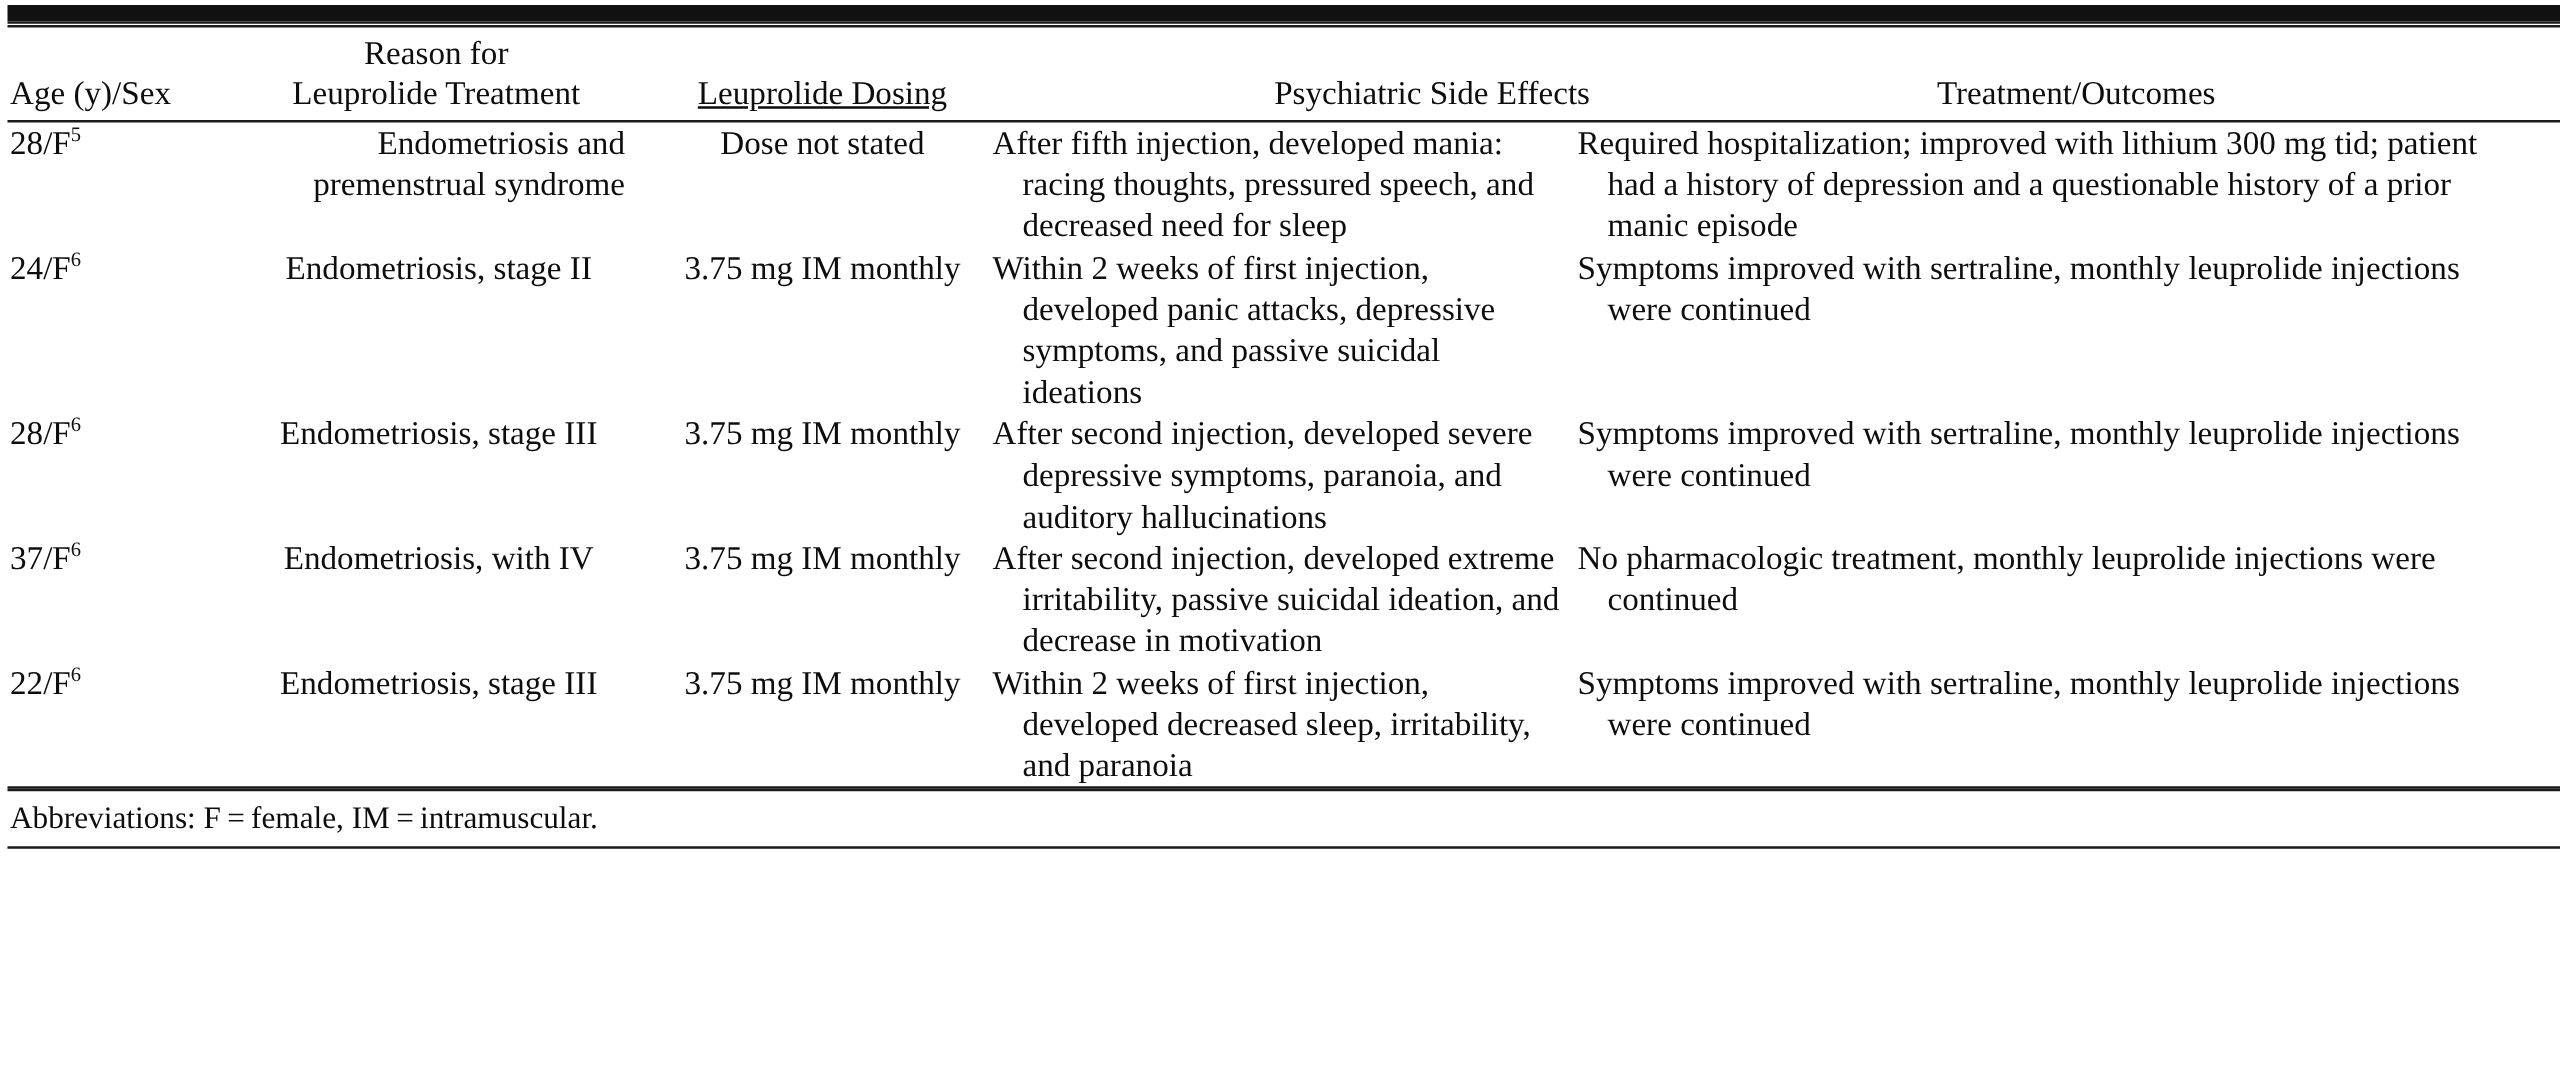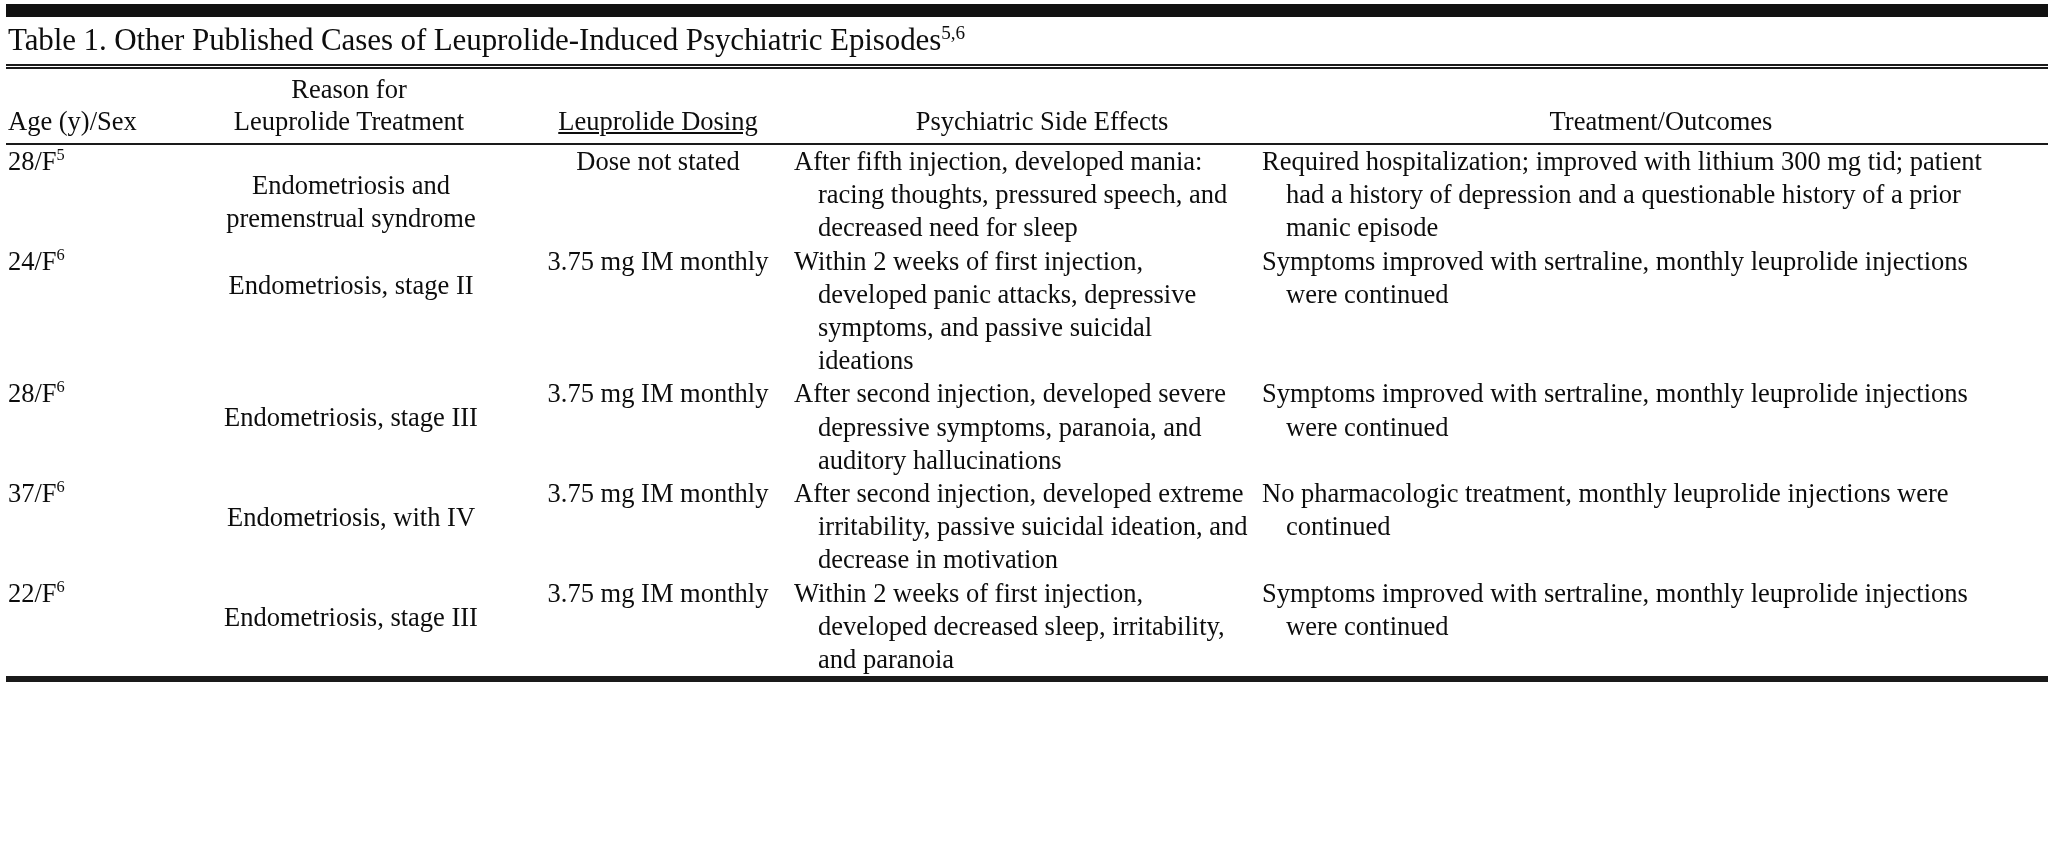--- a/index.html
+++ b/index.html
@@ -81,21 +81,21 @@
   thead th {
     font-weight: 400;
     vertical-align: bottom;
     padding: 4px 6px 6px 2px;
     font-size: 26.5px;
     line-height: 32px;
   }
   th.h-age     { text-align: left;   padding-left: 2px; }
   th.h-reason  { text-align: center; }
   th.h-dosing  { text-align: center; text-decoration: underline; }
-  th.h-side    { text-align: center; }
+  th.h-side    { text-align: right; }
   th.h-outcome { text-align: center; }
 
   .hdr-stack { display: block; }
 
   tbody td {
     vertical-align: top;
     padding: 0 10px 0 0;
     font-size: 26.5px;
     line-height: 33.2px;
   }
@@ -108,21 +108,21 @@
   }
   td.cell-age sup {
     font-size: 0.62em;
     vertical-align: super;
     line-height: 0;
   }
   td.cell-reason {
     text-align: center;
     padding-left: 10px;
   }
-  td.cell-reason .wrap { display: inline-block; text-align: center; margin-top: 24px; }
+  td.cell-reason .wrap { display: inline-block; text-align: right; }
   td.cell-dosing {
     text-align: center;
     padding-left: 6px;
   }
   td.cell-dosing .wrap { display: inline-block; text-align: left; }
   td.cell-side,
   td.cell-outcome {
     text-align: left;
     padding-left: 8px;
     text-indent: -24px;
@@ -142,21 +142,20 @@
     padding: 5px 0 5px 2px;
   }
 </style>
 </head>
 <body>
 
 <div id="table-root">
 
   <div class="rule-top-black"></div>
 
-  <div class="table-title"><span>Table 1. Other Published Cases of Leuprolide-Induced Psychiatric Episodes</span><sup>5,6</sup></div>
 
   <div class="rule-double"></div>
 
   <table class="data">
     <colgroup>
       <col class="c-age">
       <col class="c-reason">
       <col class="c-dosing">
       <col class="c-side">
       <col class="c-outcome">
@@ -228,16 +227,17 @@
           <td class="cell-reason"><span class="wrap">Endometriosis, stage III</span></td>
           <td class="cell-dosing"><span class="wrap">3.75 mg IM monthly</span></td>
           <td class="cell-side"><span class="hang">Within 2 weeks of first injection, developed decreased sleep, irritability, and paranoia</span></td>
           <td class="cell-outcome"><span class="hang">Symptoms improved with sertraline, monthly leuprolide injections were continued</span></td>
         </tr>
       </tbody>
   </table>
 
   <div class="rule-bottom"></div>
 
+  <div class="footnote">Abbreviations: F = female, IM = intramuscular.</div>
 
   <div class="rule-thin"></div>
 
 </div>
 
 </body></html>

